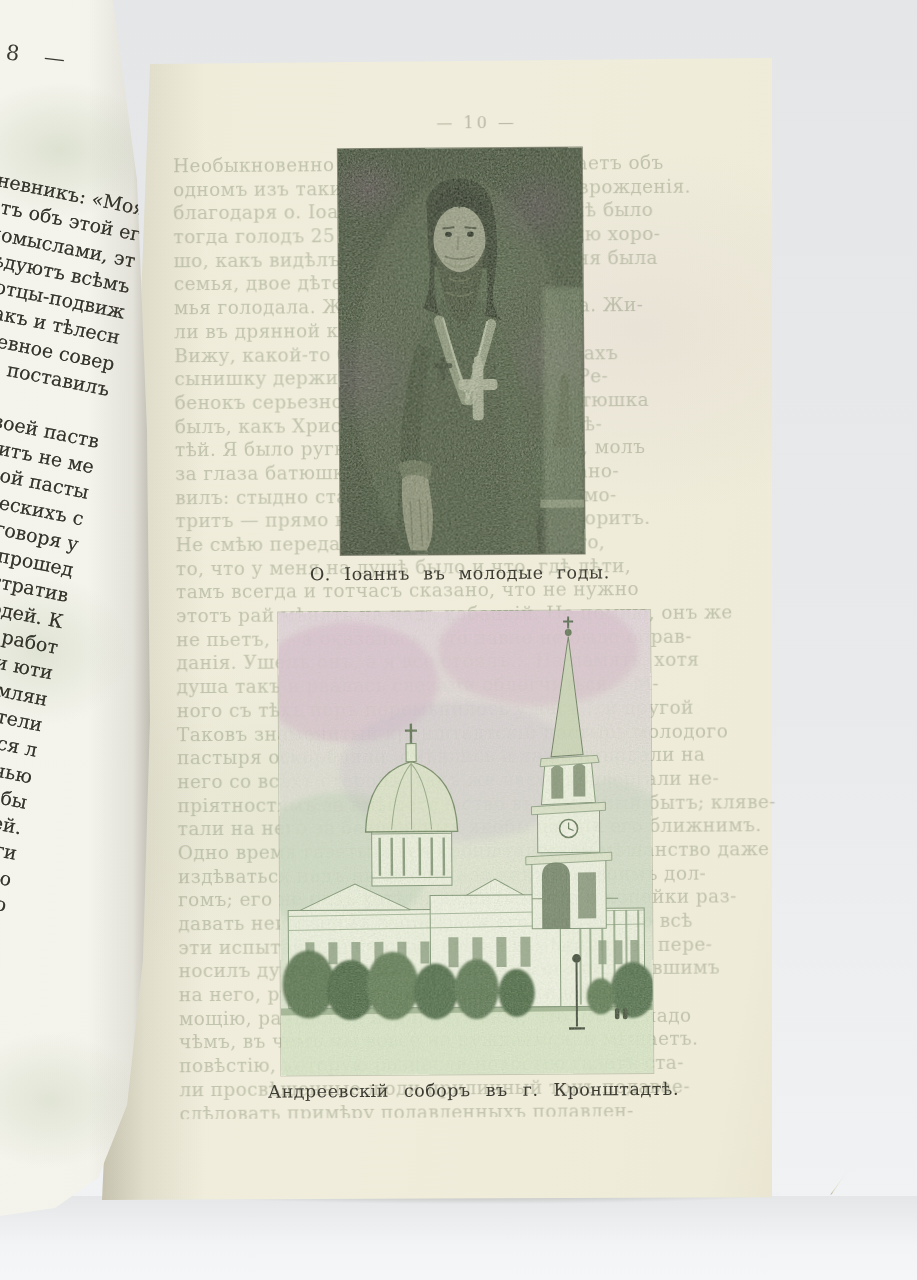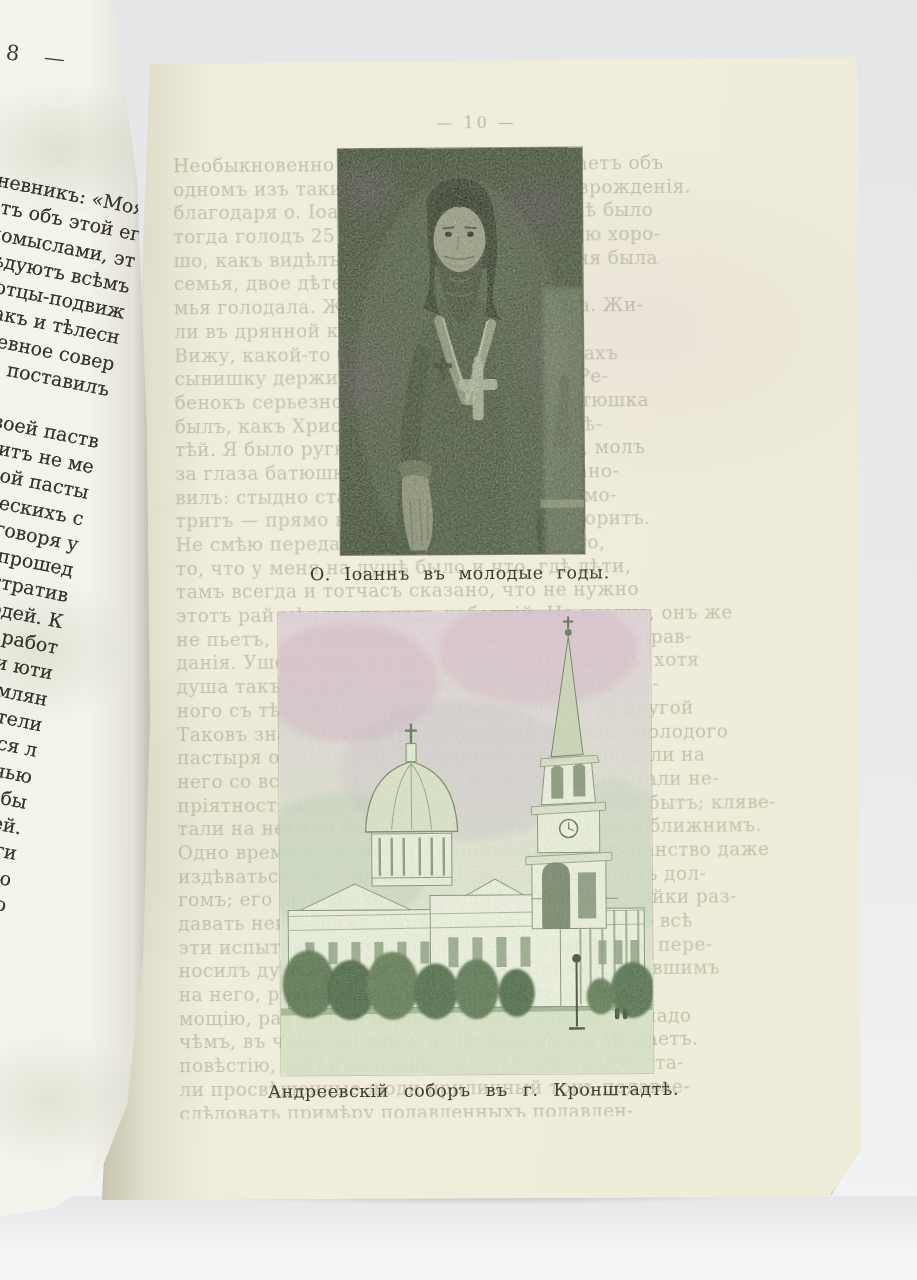--- a/index.html
+++ b/index.html
@@ -4,21 +4,21 @@
 <style>
   html,body{margin:0;padding:0;}
   body{
     width:917px;height:1280px;position:relative;overflow:hidden;
     background:linear-gradient(180deg,#e5e6e8 0%,#e9eaec 55%,#edeff1 78%,#f1f3f5 100%);
     font-family:"DejaVu Serif","Liberation Serif",serif;
   }
   .noselect{user-select:none;}
   
   .right-page{
-    position:absolute;left:0;top:0;width:917px;height:1280px;
+    position:absolute;left:0;top:0;width:772px;height:1280px;
     clip-path:polygon(150px 64px,857px 57px,861px 1150px,830px 1197px,102px 1200px,128px 640px);
     background:
       radial-gradient(420px 260px at 640px 330px,rgba(205,185,200,0.18),rgba(205,185,200,0) 70%),
       radial-gradient(380px 240px at 300px 820px,rgba(190,205,175,0.20),rgba(190,205,175,0) 70%),
       linear-gradient(100deg,#e4dfca 0%,#efecda 6%,#f0eddc 50%,#eeebd8 92%,#e8e4d0 100%);
   }
   .right-page::before{ 
     content:"";position:absolute;left:150px;top:55px;width:708px;height:6px;
     background:linear-gradient(180deg,rgba(120,115,95,0.55),rgba(120,115,95,0));
     transform:rotate(-0.55deg);transform-origin:left top;

